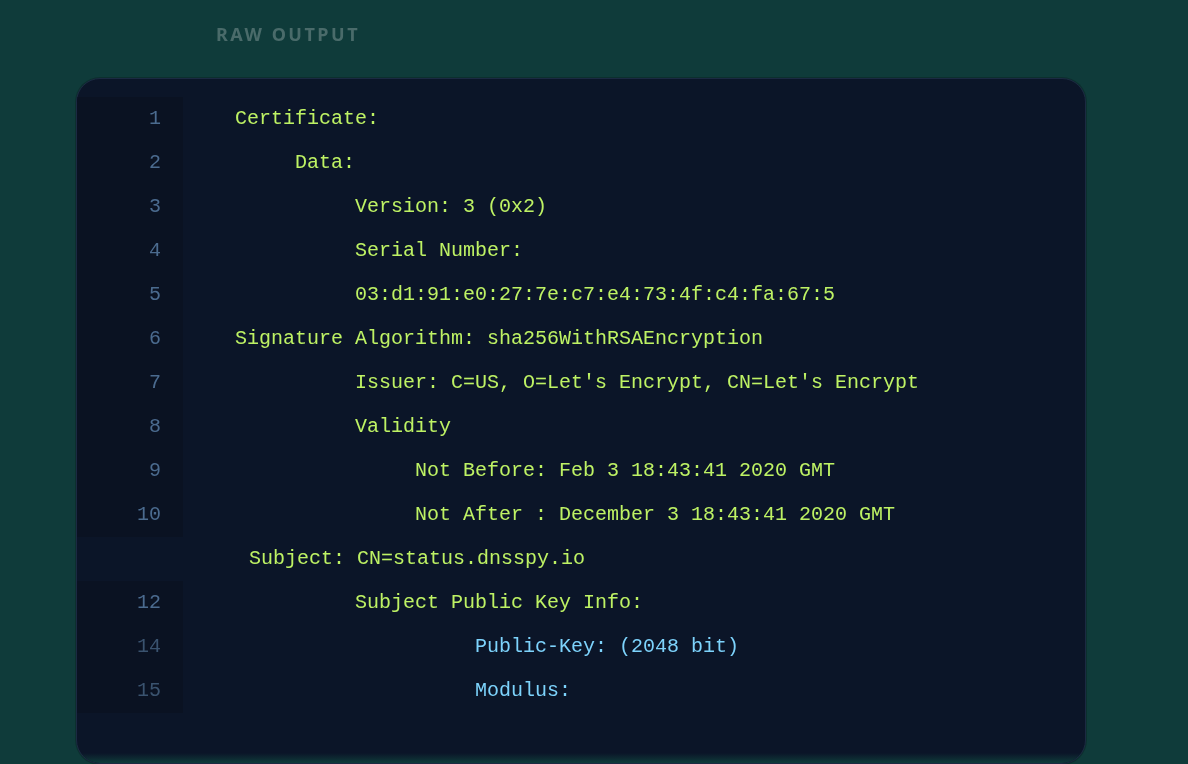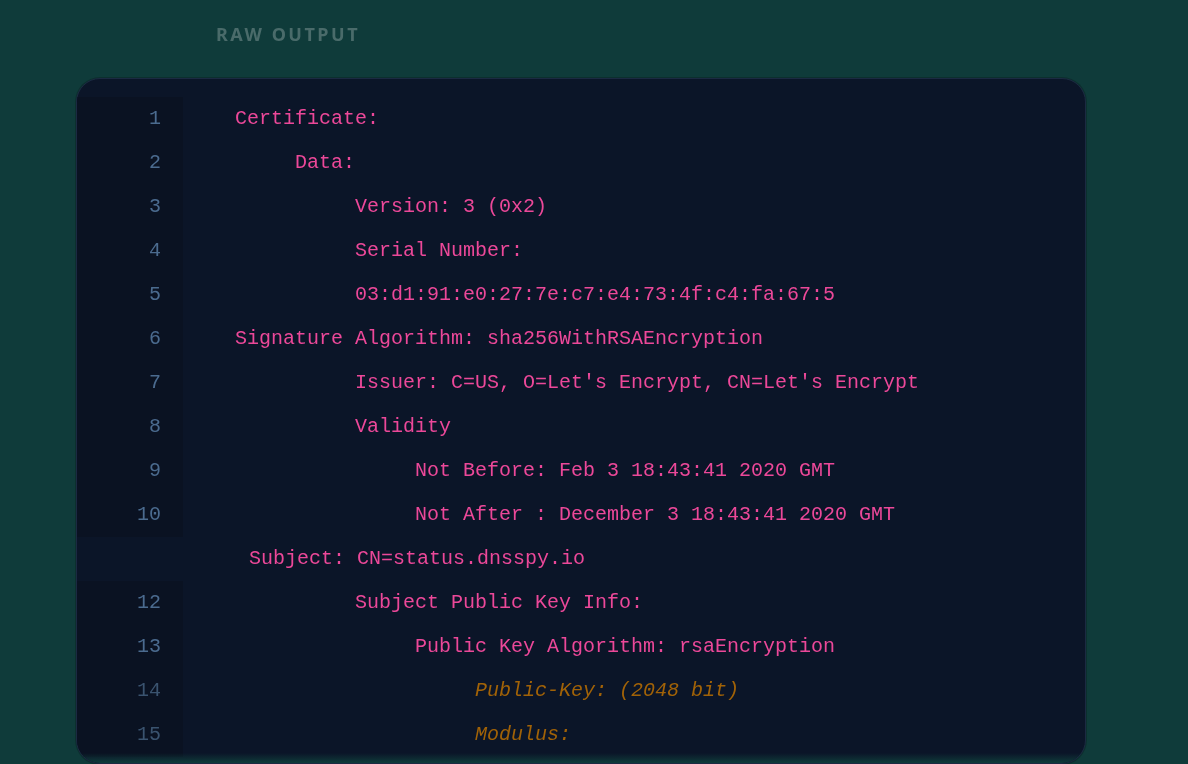--- a/index.html
+++ b/index.html
@@ -54,25 +54,25 @@
     text-align: right;
     padding-right: 22px;
     color: #4b6b8f;
     background: #0a1222;
     font-variant-numeric: tabular-nums;
     user-select: none;
   }
   .code-text {
     flex: 1 1 auto;
     padding-left: 52px;
-    color: #ec4899;
+    color: #bef264;
     white-space: pre;
     overflow: hidden;
   }
-  .code-row.faded .code-text { color: #a16207; font-style: italic; }
+  .code-row.faded .code-text { color: #7dd3fc; }
   .code-row.faded .gutter { color: #3a536f; padding-left: 48px; }
 
   
   .panel::after {
     content: "";
     position: absolute;
     left: 0; right: 0; bottom: 0;
     height: 10px;
     background: linear-gradient(to top, #0f3b3a, rgba(15,59,58,0));
     pointer-events: none;
@@ -127,24 +127,20 @@
           <div class="gutter">10</div>
           <div class="code-text">               Not After : December 3 18:43:41 2020 GMT</div>
         </div>
         <div class="code-row">
           <div class="code-text">          Subject: CN=status.dnsspy.io</div>
         </div>
         <div class="code-row">
           <div class="gutter">12</div>
           <div class="code-text">          Subject Public Key Info:</div>
         </div>
-        <div class="code-row">
-          <div class="gutter">13</div>
-          <div class="code-text">               Public Key Algorithm: rsaEncryption</div>
-        </div>
         <div class="code-row faded">
           <div class="gutter">14</div>
           <div class="code-text">                    Public-Key: (2048 bit)</div>
         </div>
         <div class="code-row faded">
           <div class="gutter">15</div>
           <div class="code-text">                    Modulus:</div>
         </div>
       </div>
   </div>

